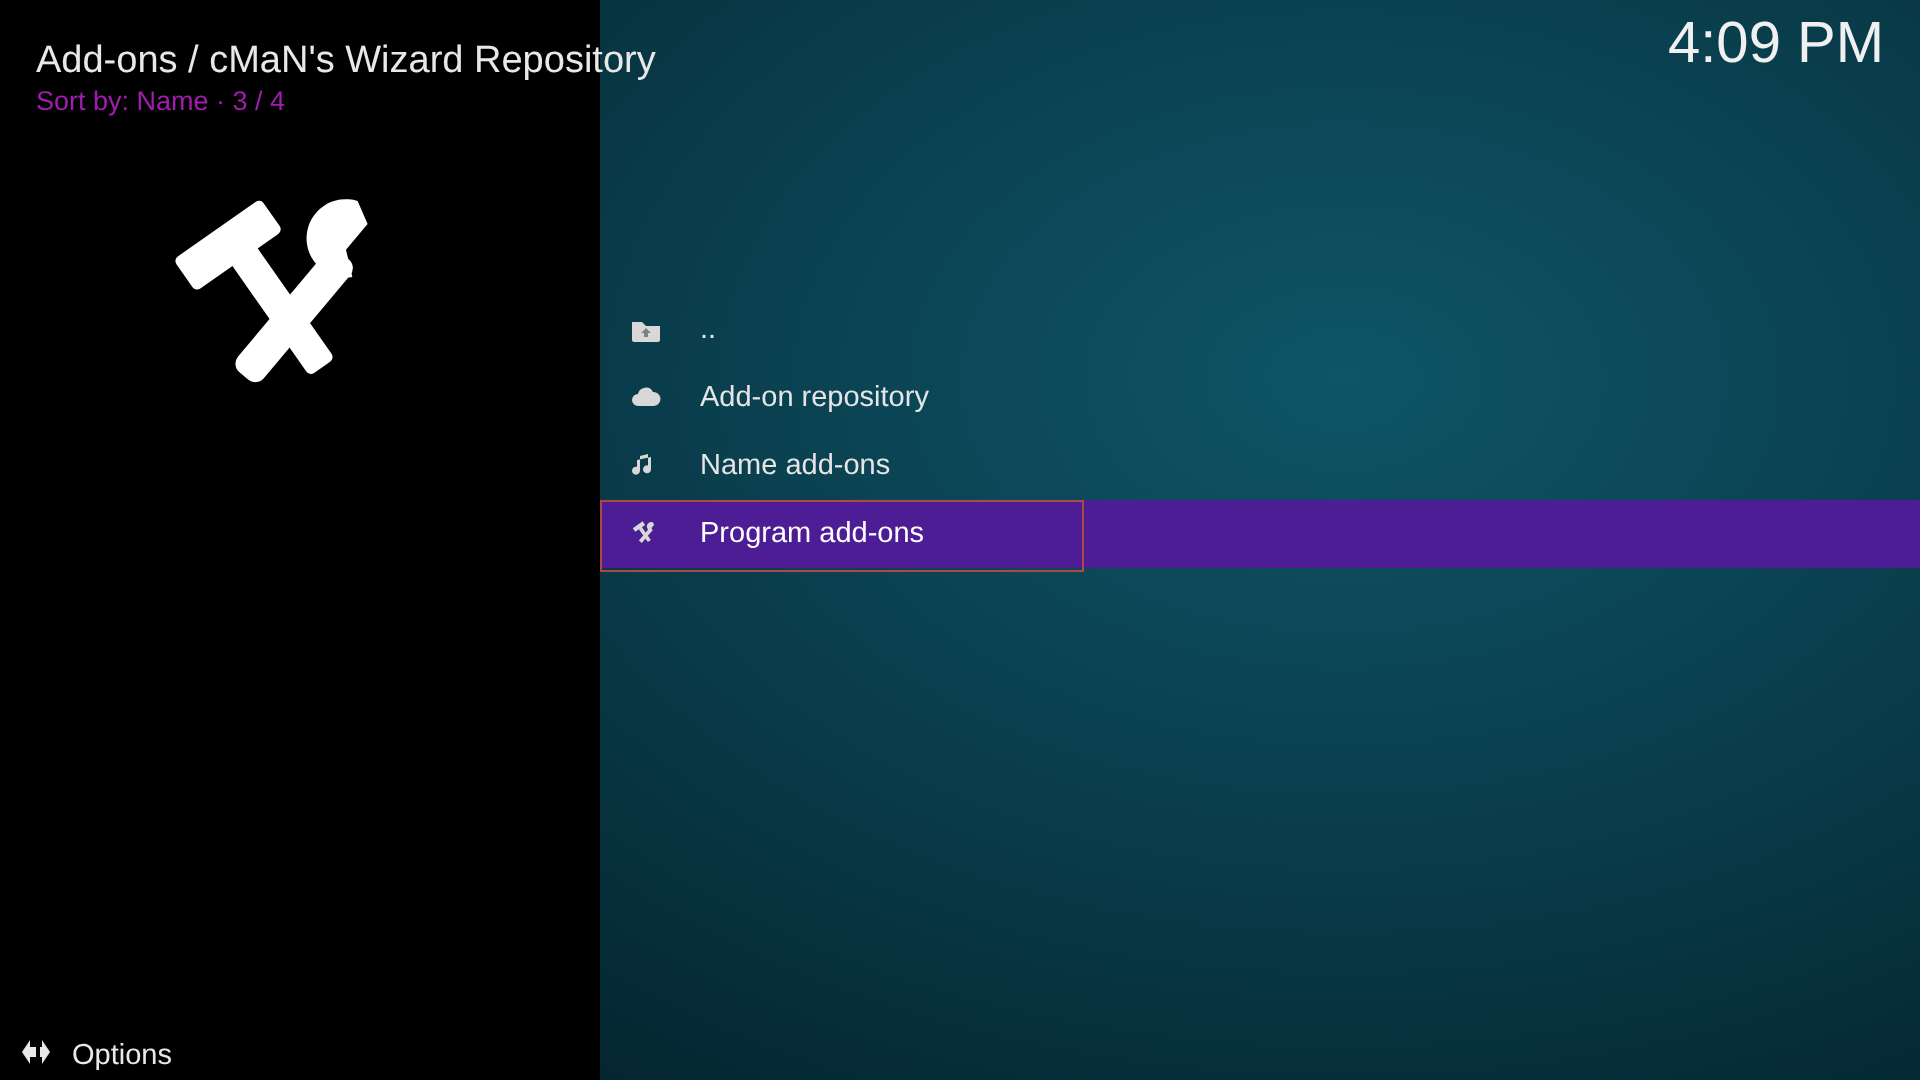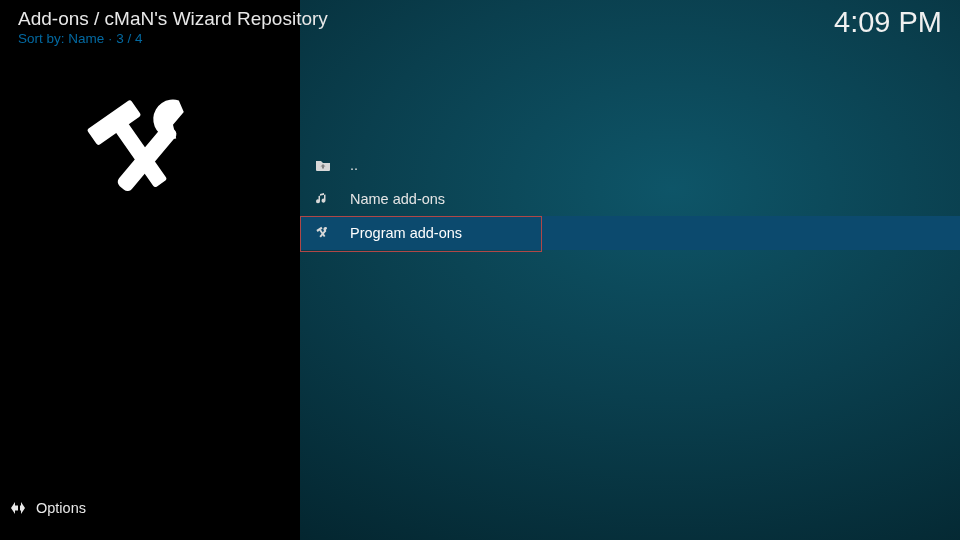--- a/index.html
+++ b/index.html
@@ -4,31 +4,31 @@
 <style>
   * { margin: 0; padding: 0; box-sizing: border-box; }
   html, body { width: 960px; height: 540px; overflow: hidden; font-family: Arial, sans-serif; }
   body {
     background: radial-gradient(ellipse 900px 600px at 70% 35%, #0e5568 0%, #0a3f4e 35%, #042731 70%, #011318 100%);
     color: #e8e8e8;
     position: relative;
   }
   .header {
     position: absolute;
-    top: 4px; left: 0; right: 0;
+    top: 16px; left: 0; right: 0;
     padding: 4px 18px 0 18px;
   }
   .breadcrumb {
     font-size: 19px;
     font-weight: 400;
     color: #e8e8e8;
   }
   .sortline {
     font-size: 13.5px;
-    color: #0369a1;
+    color: #a21caf;
     margin-top: 1px;
   }
   .clock {
     position: absolute;
     top: 6px;
     right: 18px;
     font-size: 29px;
     font-weight: 400;
     color: #f0f0f0;
   }
@@ -70,38 +70,38 @@
     width: 16px; height: 16px;
     display: inline-flex;
     align-items: center;
     justify-content: center;
     margin-right: 19px;
     color: #d8d8d8;
     flex-shrink: 0;
   }
   .row svg { width: 16px; height: 16px; }
   .row.selected {
-    background: #0c4a6e;
+    background: #4c1d95;
     color: #fff;
     position: relative;
   }
   .row.selected::before {
     content: "";
     position: absolute;
     top: 0; left: 0;
     width: 240px; height: 100%;
     border: 1px solid #b04747;
     pointer-events: none;
   }
   .footer {
     position: absolute;
     left: 0; bottom: 0;
-    padding: 8px 8px 22px 8px;
+    padding: 8px 8px 4px 8px;
     display: flex;
-    align-items: center;
+    align-items: flex-end;
     z-index: 3;
     color: #e8e8e8;
     font-size: 14.5px;
   }
   .footer .arrow-icon {
     width: 20px; height: 20px;
     margin-right: 8px;
     display: inline-flex;
   }
 </style>
@@ -138,20 +138,28 @@
     <div class="row">
       <span class="icon">
         <svg viewBox="0 0 16 16" fill="currentColor">
             <path d="M1 4 h5 l2 2 h7 v7 a1 1 0 0 1 -1 1 h-12 a1 1 0 0 1 -1 -1 z"></path>
             <path d="M8 11 l-2.5 -2.5 h1.5 v-2 h2 v2 h1.5 z" fill="#000" opacity="0.4" transform="rotate(180 8 9)"></path>
           </svg>
       </span>
       <span>..</span>
     </div>
 
+    <div class="row">
+      <span class="icon">
+        <svg viewBox="0 0 16 16" fill="currentColor">
+            <path d="M4 12 a3 3 0 0 1 0-6 a4 4 0 0 1 7.5-1 a3.5 3.5 0 0 1 .5 7 z"></path>
+          </svg>
+      </span>
+      <span>Add-on repository</span>
+    </div>
 
     <div class="row">
       <span class="icon">
         <svg viewBox="0 0 16 16" fill="currentColor">
             <path d="M5 3 v7.3 a2 2 0 1 1 -1.5 -1.9 V5 l7 -1.5 v6.1 a2 2 0 1 1 -1.5 -1.9 V2 z"></path>
           </svg>
       </span>
       <span>Name add-ons</span>
     </div>
 

